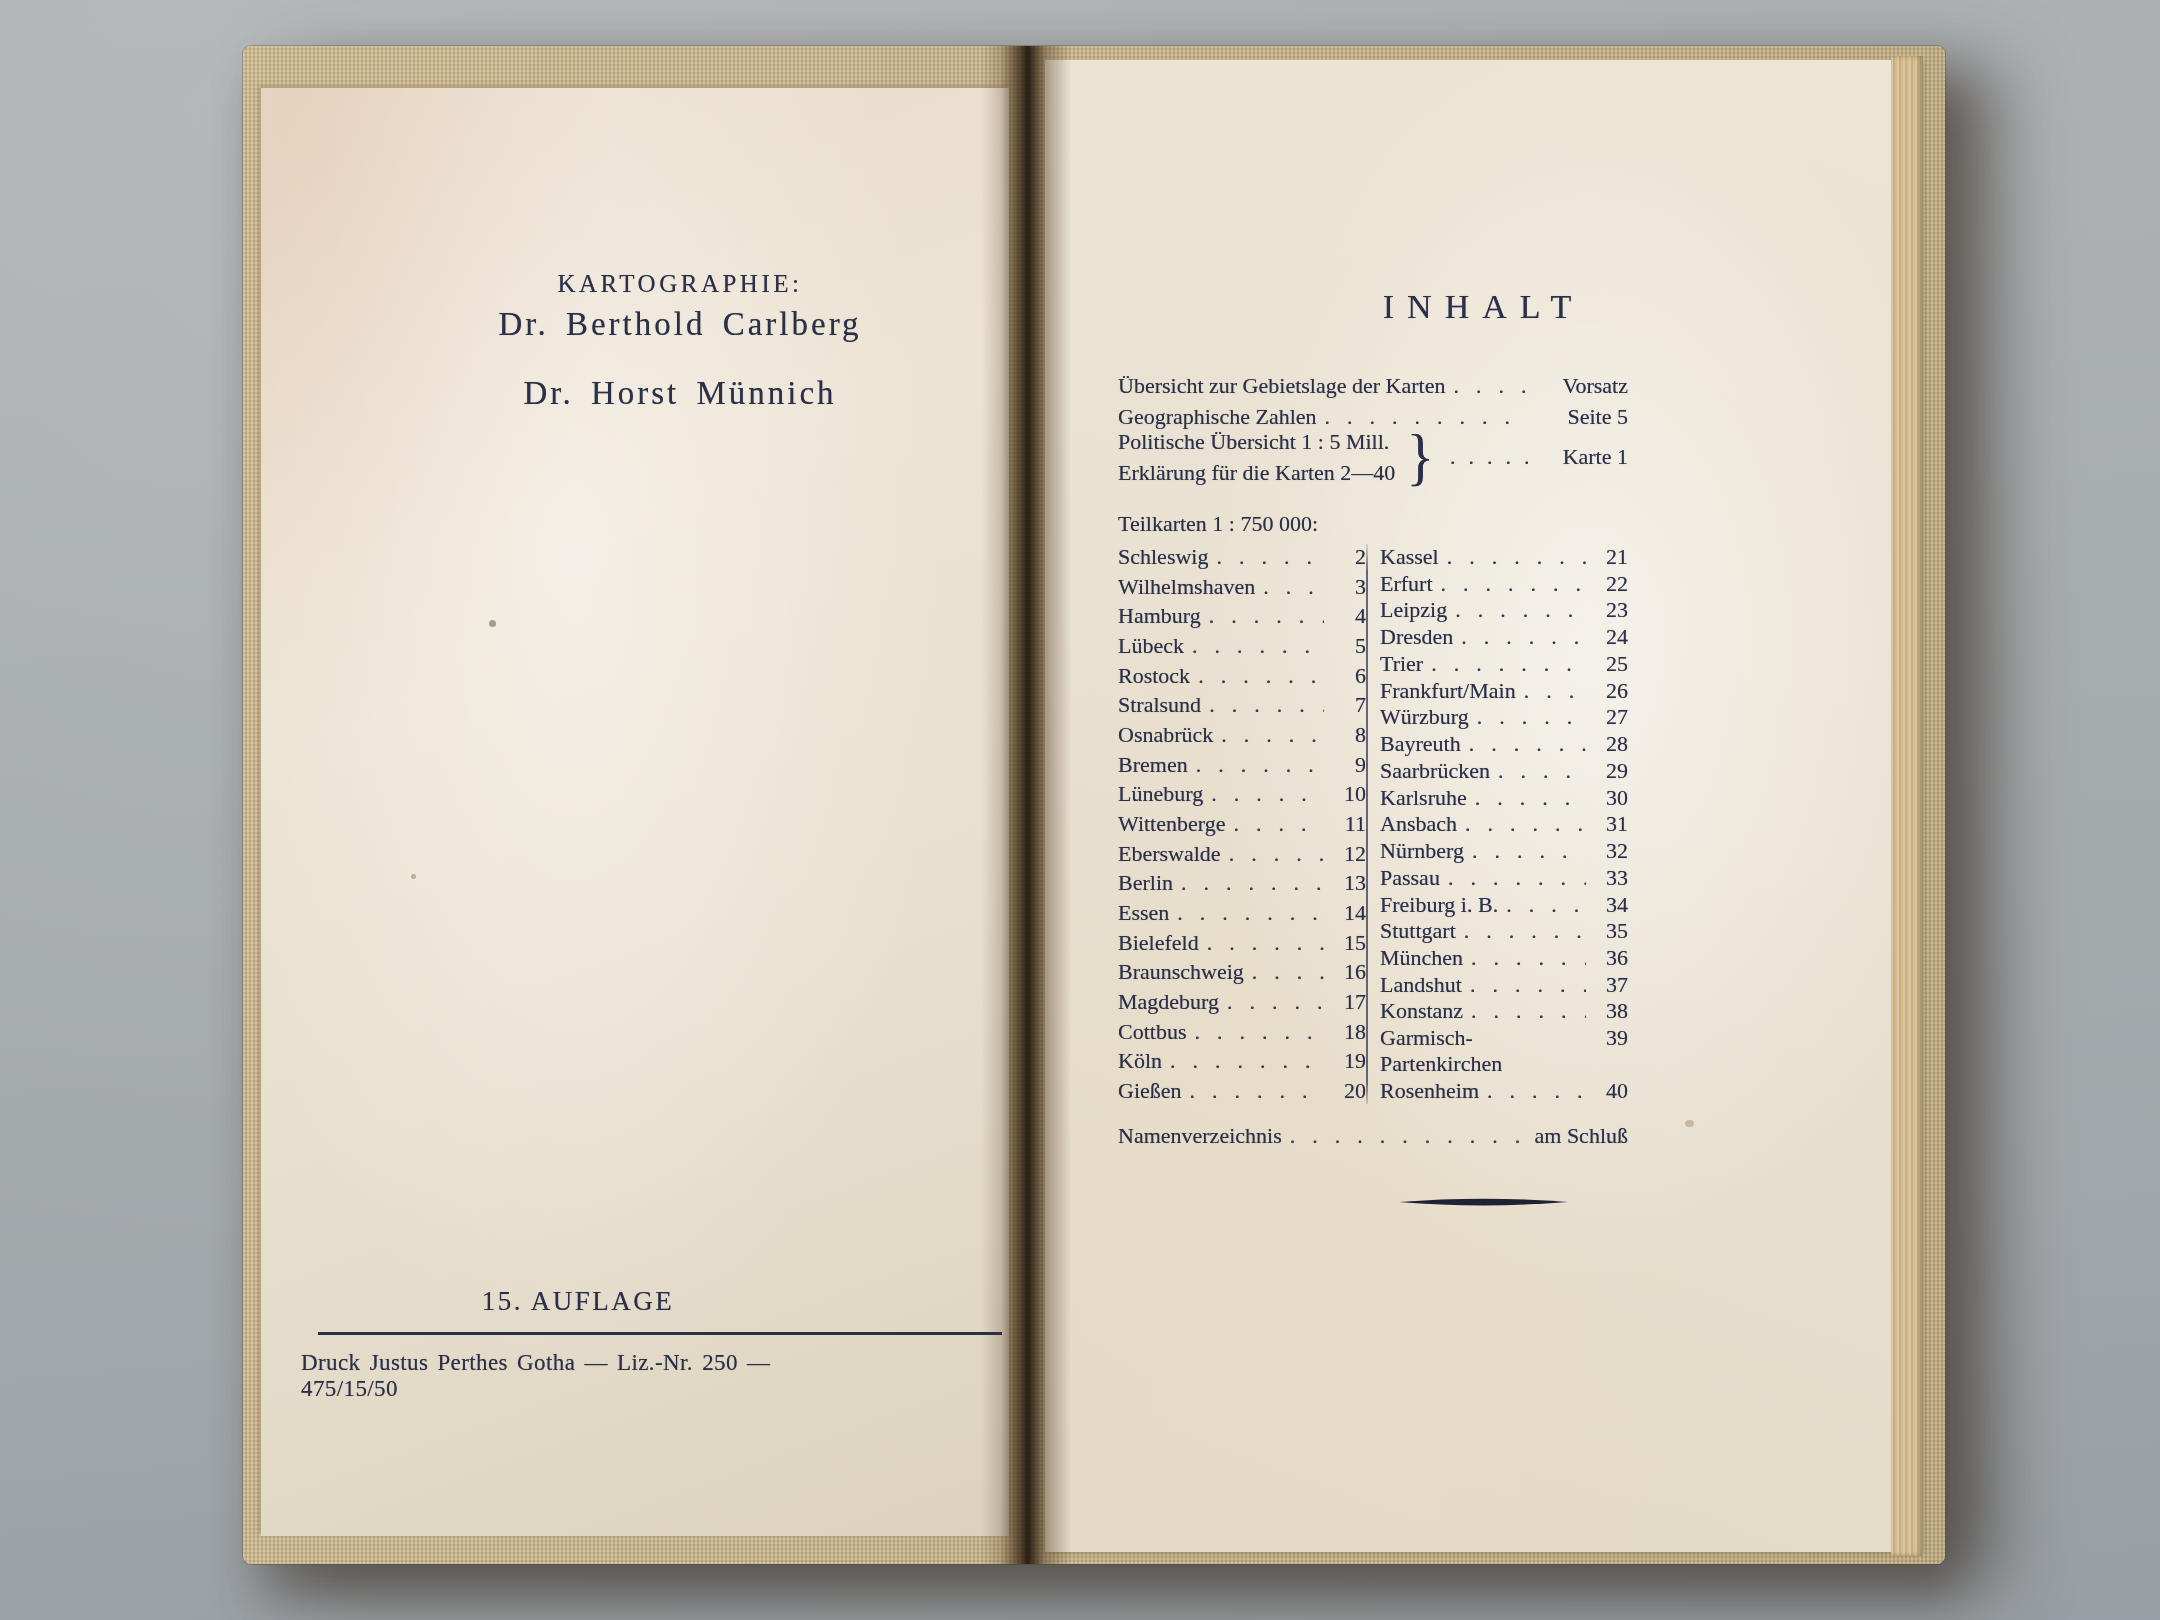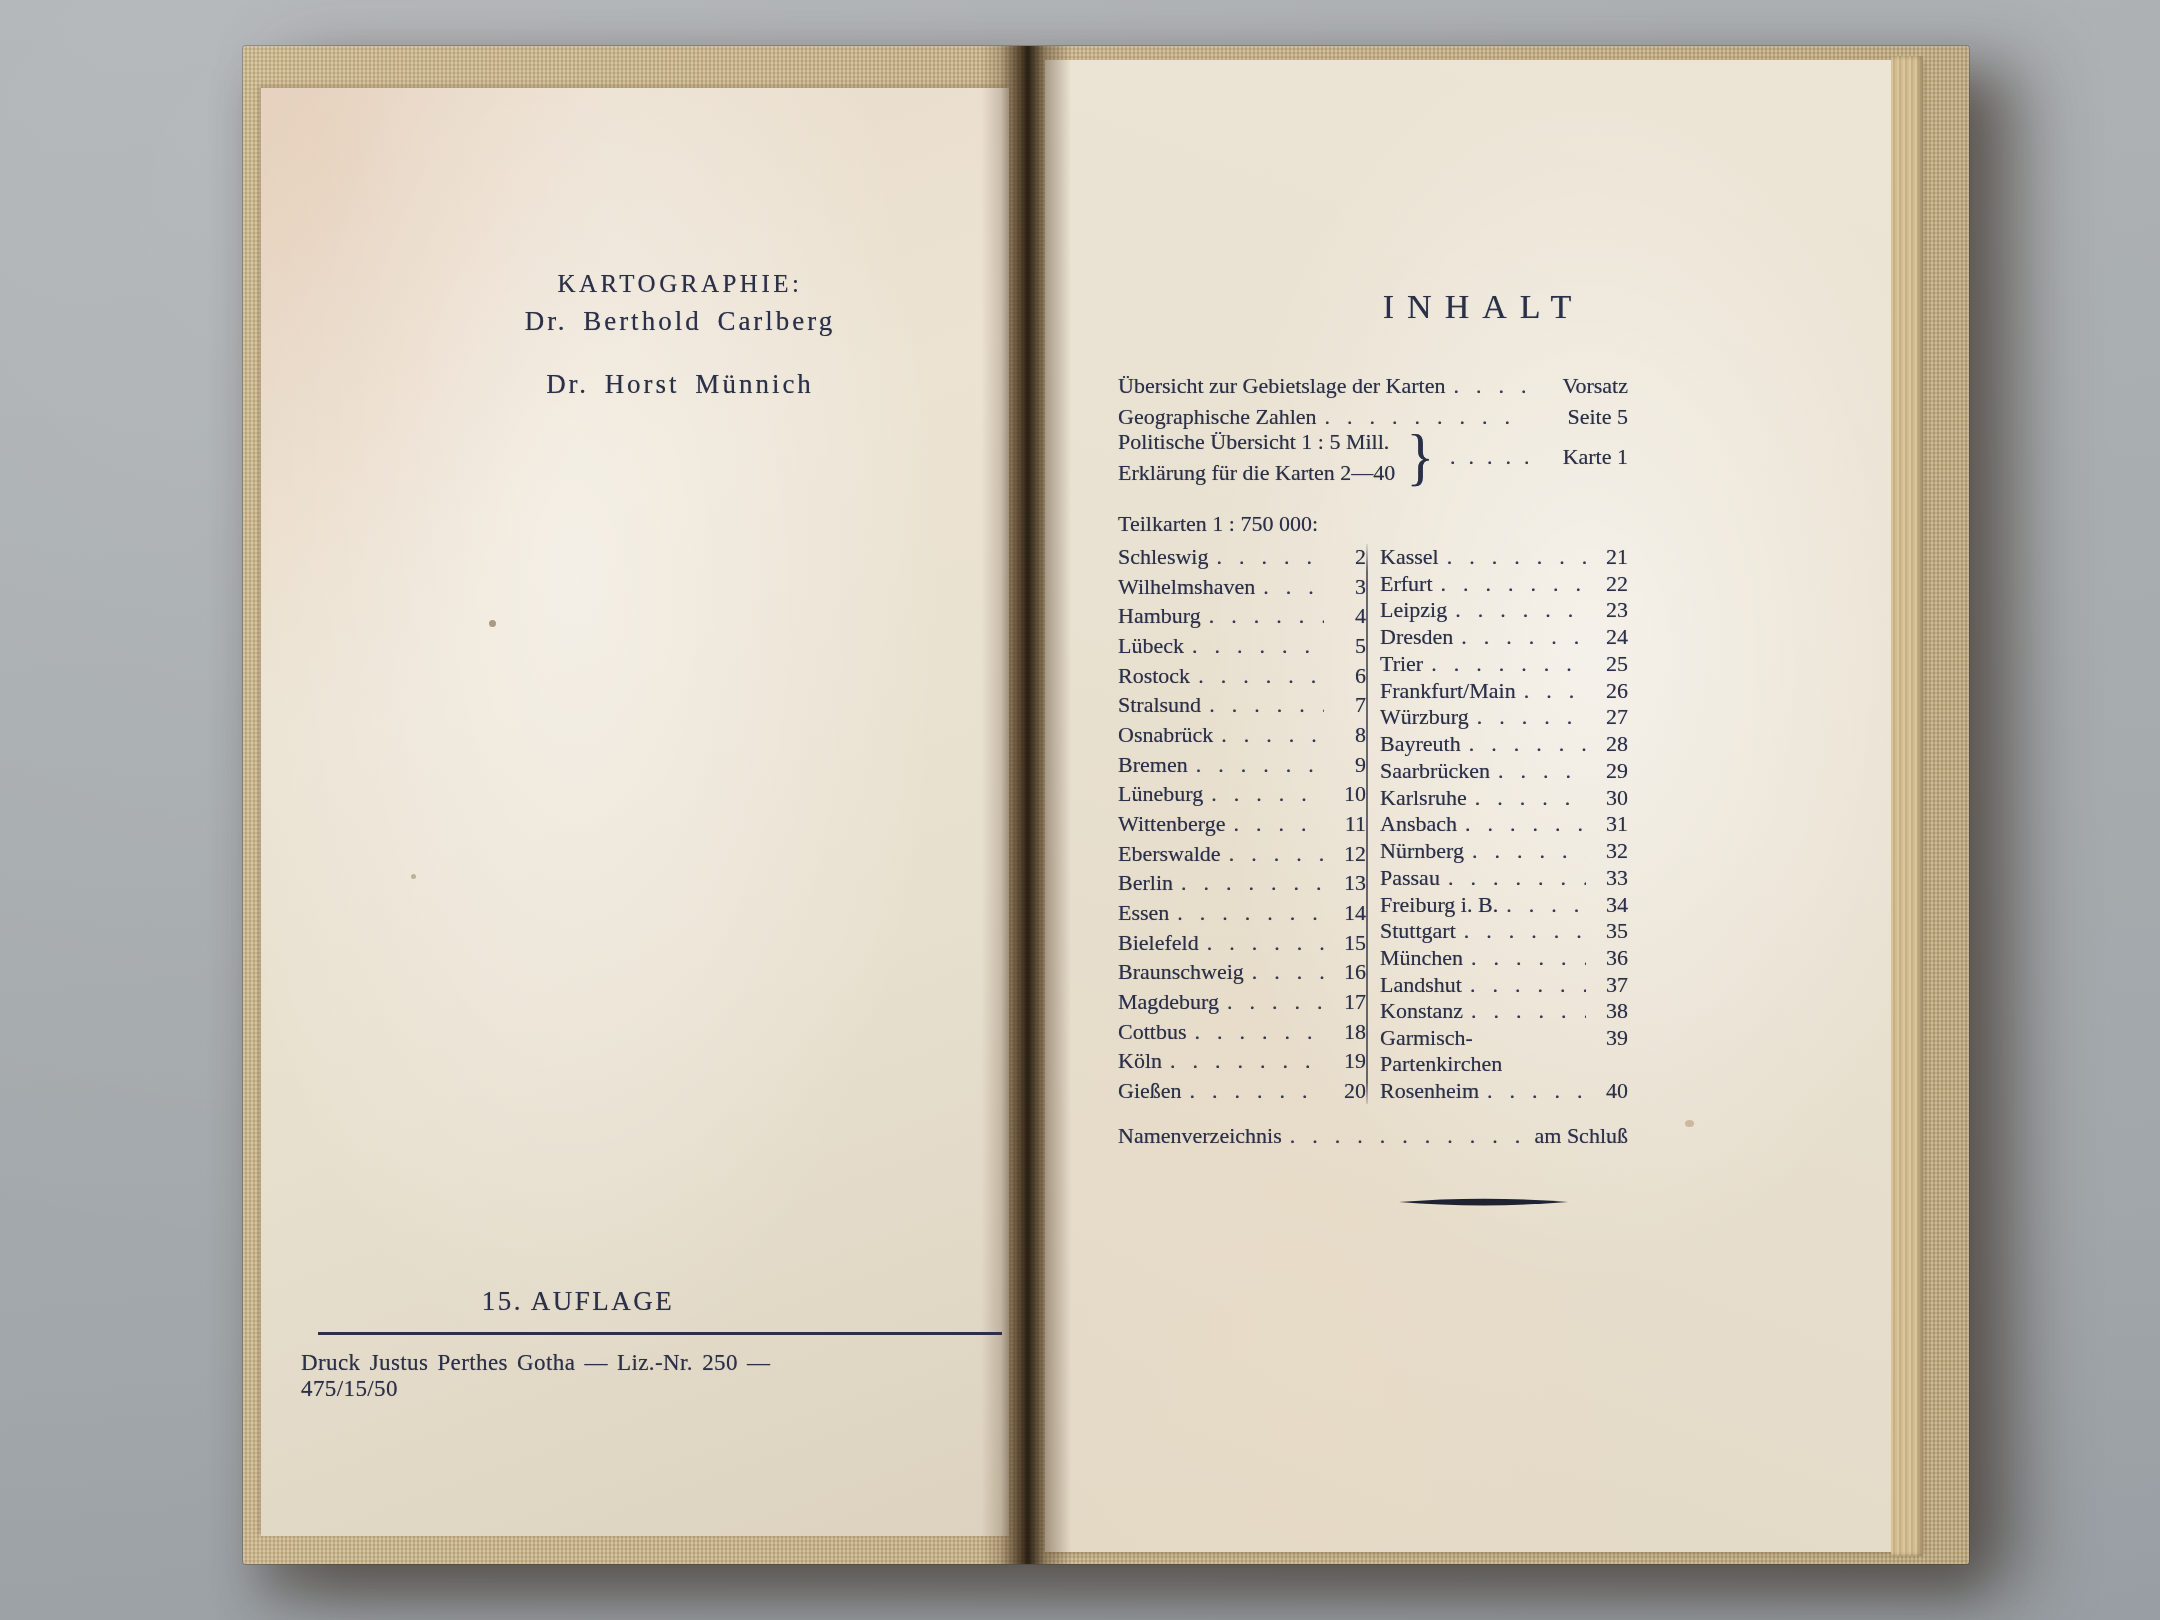--- a/index.html
+++ b/index.html
@@ -13,25 +13,24 @@
       radial-gradient(ellipse at 18% 12%, rgba(255,255,255,.10), transparent 55%),
       linear-gradient(175deg,#afb3b6 0%, #a8adb0 40%, #a2a7ab 75%, #989ea3 100%);
   }
   
   .book{
     position:absolute;left:243px;top:46px;width:1702px;height:1518px;
     background:
       repeating-linear-gradient(90deg, rgba(255,255,255,.14) 0 2px, rgba(92,74,40,.10) 2px 4px),
       repeating-linear-gradient(0deg, rgba(255,255,255,.10) 0 2px, rgba(92,74,40,.08) 2px 4px),
       linear-gradient(100deg,#cdb88c 0%, #c6b086 45%, #baa478 100%);
-    border-radius:3px;
+    border-radius:8px;
     box-shadow: 52px 22px 70px rgba(58,50,40,.55),
                 14px 34px 46px rgba(58,50,40,.38),
                 0 0 0 1px rgba(90,72,44,.35);
-    padding-left: 24px;
   }
   .page{position:absolute;}
   .page-left{
     left:18px;top:42px;width:748px;height:1448px;
     background:
       radial-gradient(ellipse at 42% 34%, rgba(255,255,255,.45), transparent 60%),
       radial-gradient(ellipse at 8% 4%, rgba(224,186,160,.35), transparent 30%),
       linear-gradient(160deg,#e9dccb 0%, #ece3d3 30%, #e8e0cf 62%, #dcd2bf 100%);
     box-shadow:-2px -2px 4px rgba(110,88,56,.35);
   }
@@ -52,21 +51,21 @@
   .fore-edge{
     position:absolute;left:1648px;top:10px;width:32px;height:1500px;z-index:4;
     background:repeating-linear-gradient(90deg,#dcc79c 0 2px,#c7b184 2px 4px,#d2bd92 4px 6px);
     box-shadow:inset -3px 0 4px rgba(70,50,25,.45);
   }
   .age-spot{position:absolute;border-radius:50%;z-index:6;pointer-events:none;}
   
   .ink{color:#2b3049;text-shadow:0 0 .7px rgba(43,48,73,.55);}
   .lp-credits{position:absolute;left:119px;top:182px;width:600px;text-align:center;z-index:7;}
   .credit-role{font-size:25px;letter-spacing:3.5px;margin-bottom:8px;}
-  .credit-name{font-size:27px;letter-spacing:3px;word-spacing:6px;margin-bottom:32px;}
+  .credit-name{font-size:33px;letter-spacing:3px;word-spacing:6px;margin-bottom:32px;}
   .lp-edition{position:absolute;left:167px;top:1198px;width:300px;text-align:center;
     font-size:27px;letter-spacing:2.5px;z-index:7;}
   .lp-rule{position:absolute;left:57px;top:1244px;width:684px;height:3px;
     background:#2b3049;z-index:7;}
   .lp-imprint{position:absolute;left:40px;top:1262px;width:570px;text-align:left;
     font-size:23px;letter-spacing:.4px;word-spacing:3px;z-index:7;}
   .rp-title{position:absolute;left:0;top:228px;width:100%;text-align:center;
     font-size:34px;letter-spacing:13px;z-index:7;}
   .rp-content{position:absolute;left:73px;top:0;width:510px;z-index:7;font-size:22px;}
   .toc-front{position:absolute;left:0;top:310px;width:510px;}

